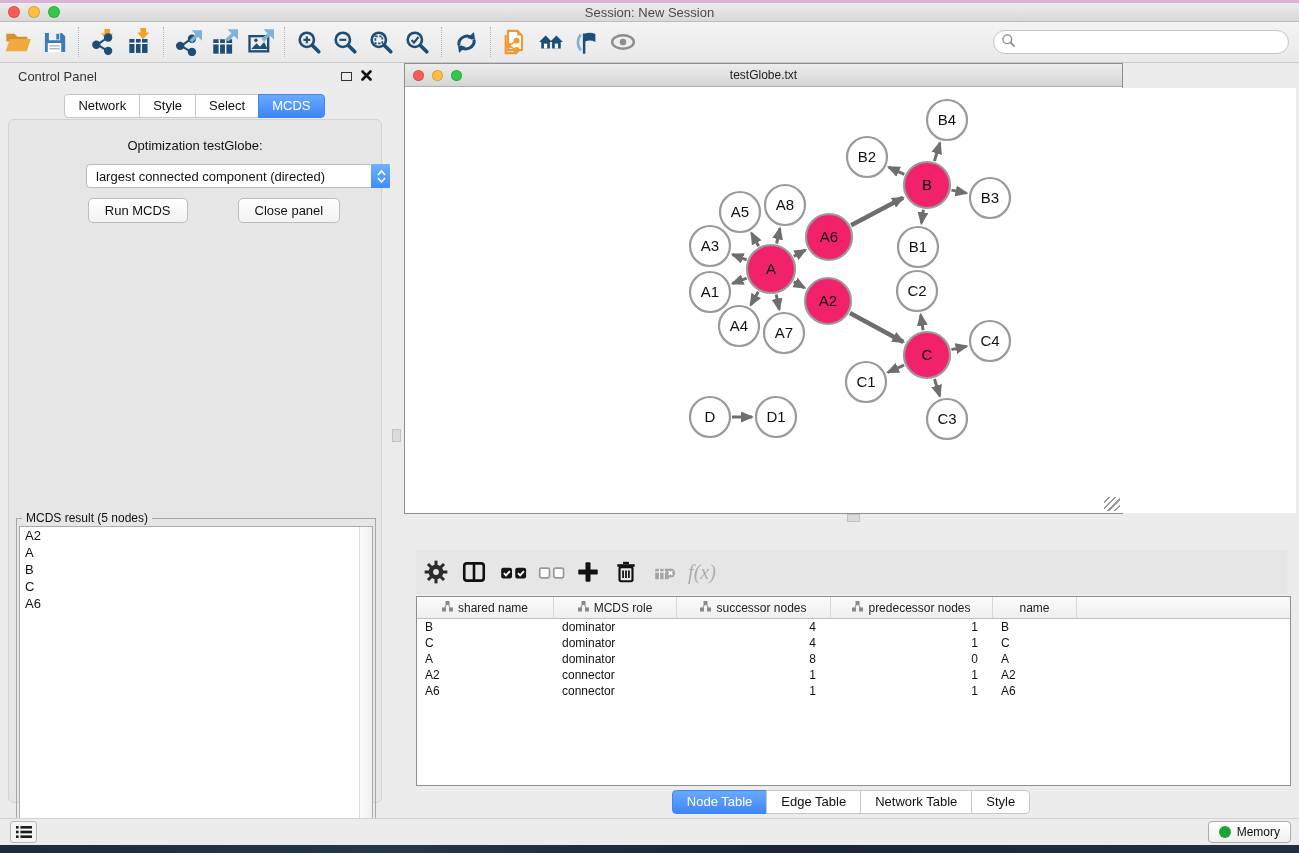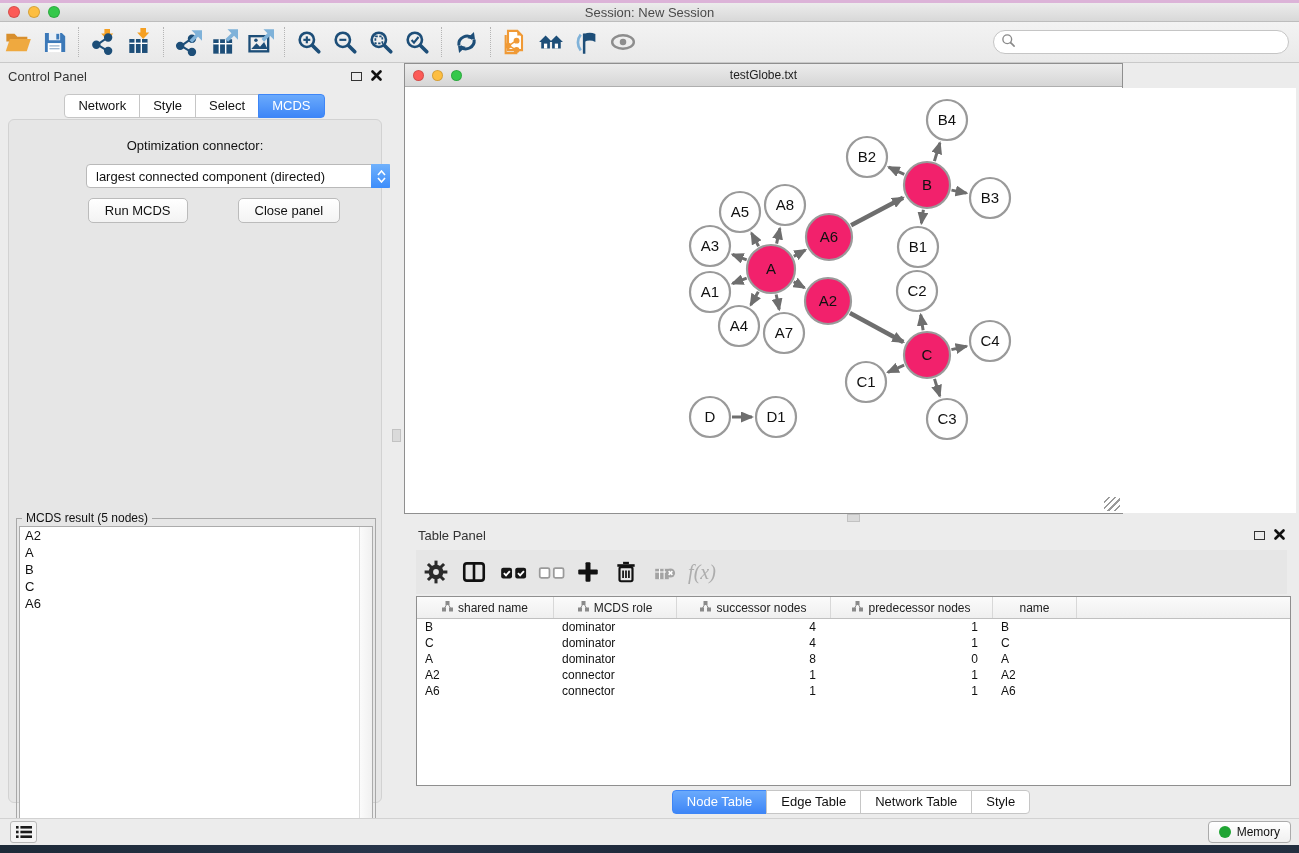--- a/index.html
+++ b/index.html
@@ -19,21 +19,21 @@
     background:linear-gradient(#f3f3f3,#e9e9e9); border-bottom:1px solid #c9c9c9;
     display:flex; align-items:center; }
   .tb-btn { width:36px; height:34px; display:flex; align-items:center; justify-content:center; border-radius:4px; }
   .tb-sep { width:1px; height:30px; margin:0 6px; border-left:1px dotted #b5b5b5; }
   #toolbar-search { margin-left:auto; margin-right:10px; width:296px; height:24px; background:#fff;
     border:1px solid #c5c5c5; border-radius:12px; display:flex; align-items:center; padding-left:7px; }
   #toolbar-search input { border:none; outline:none; flex:1; font-size:12px; background:transparent; margin-left:5px; }
 
   
   #control-panel { position:absolute; left:0; top:63px; width:390px; height:755px; background:#ececec; }
-  #cp-header { height:26px; display:flex; align-items:center; padding:0 8px; }
+  #cp-header { height:26px; display:flex; align-items:center; padding:0 18px; }
   #cp-title { font-size:13px; color:#333; }
   .panel-win-icons { margin-left:auto; display:flex; gap:9px; align-items:center; }
   .float-box { width:11px; height:9px; border:1.5px solid #333; display:inline-block; }
   #cp-tabs { position:absolute; left:0; top:31px; width:390px; display:flex; justify-content:center; }
   .cp-tab { font-size:13px; color:#111; background:#fff; border:1px solid #c6c6c6; padding:3px 13px 4px; margin-left:-1px; }
   .cp-tab:first-child { border-radius:4px 0 0 4px; }
   .cp-tab:last-child { border-radius:0 4px 4px 0; }
   .cp-tab.active { background:linear-gradient(#6aaafc,#3e86f7); color:#fff; border-color:#3e86f7; }
   #cp-body { position:absolute; left:8px; top:56px; width:374px; height:684px;
     background:#e6e6e6; border:1px solid #d2d2d2; border-radius:6px; }
@@ -308,21 +308,21 @@
             </svg></span>
       </span>
     </div>
     <div id="cp-tabs">
         <span class="cp-tab">Network</span>
         <span class="cp-tab">Style</span>
         <span class="cp-tab">Select</span>
         <span class="cp-tab active">MCDS</span>
       </div>
     <div id="cp-body">
-      <div id="opt-label">Optimization connector:</div>
+      <div id="opt-label">Optimization testGlobe:</div>
       <div id="criterion-select">
         <span class="sel-text">largest connected component (directed)</span>
         <span class="stepper">
           <svg width="9" height="6" viewBox="0 0 9 6">
               <polyline points="1,5 4.5,1 8,5" fill="none" stroke="#fff" stroke-width="1.6"></polyline>
             </svg>
           <svg width="9" height="6" viewBox="0 0 9 6">
               <polyline points="1,1 4.5,5 8,1" fill="none" stroke="#fff" stroke-width="1.6"></polyline>
             </svg>
         </span>
@@ -467,32 +467,20 @@
           </g>
         </svg></div>
     <div id="nw-resize-grip"></div>
   </div>
 
   <div id="h-splitter">
       <div class="handle"></div>
     </div>
 
   <div id="table-panel">
-    <div id="tp-header">
-      <span id="tp-title">Table Panel</span>
-      <span class="panel-win-icons">
-        <span class="float-box"></span>
-        <span id="tp-close-slot"><svg width="11" height="11" viewBox="0 0 11 11">
-              <g stroke="#111" stroke-width="2.6" stroke-linecap="round">
-                <line x1="1.5" y1="1.5" x2="9.5" y2="9.5"></line>
-                <line x1="9.5" y1="1.5" x2="1.5" y2="9.5"></line>
-              </g>
-            </svg></span>
-      </span>
-    </div>
     <div id="tp-toolbar">
         <span class="tp-btn">
           <svg width="26" height="26" viewBox="0 0 24 24">
             <rect x="10.6" y="1.5" width="2.8" height="5" fill="#2b2b2b" transform="rotate(0 12 12)"></rect>
             <rect x="10.6" y="1.5" width="2.8" height="5" fill="#2b2b2b" transform="rotate(45 12 12)"></rect>
             <rect x="10.6" y="1.5" width="2.8" height="5" fill="#2b2b2b" transform="rotate(90 12 12)"></rect>
             <rect x="10.6" y="1.5" width="2.8" height="5" fill="#2b2b2b" transform="rotate(135 12 12)"></rect>
             <rect x="10.6" y="1.5" width="2.8" height="5" fill="#2b2b2b" transform="rotate(180 12 12)"></rect>
             <rect x="10.6" y="1.5" width="2.8" height="5" fill="#2b2b2b" transform="rotate(225 12 12)"></rect>
             <rect x="10.6" y="1.5" width="2.8" height="5" fill="#2b2b2b" transform="rotate(270 12 12)"></rect>

